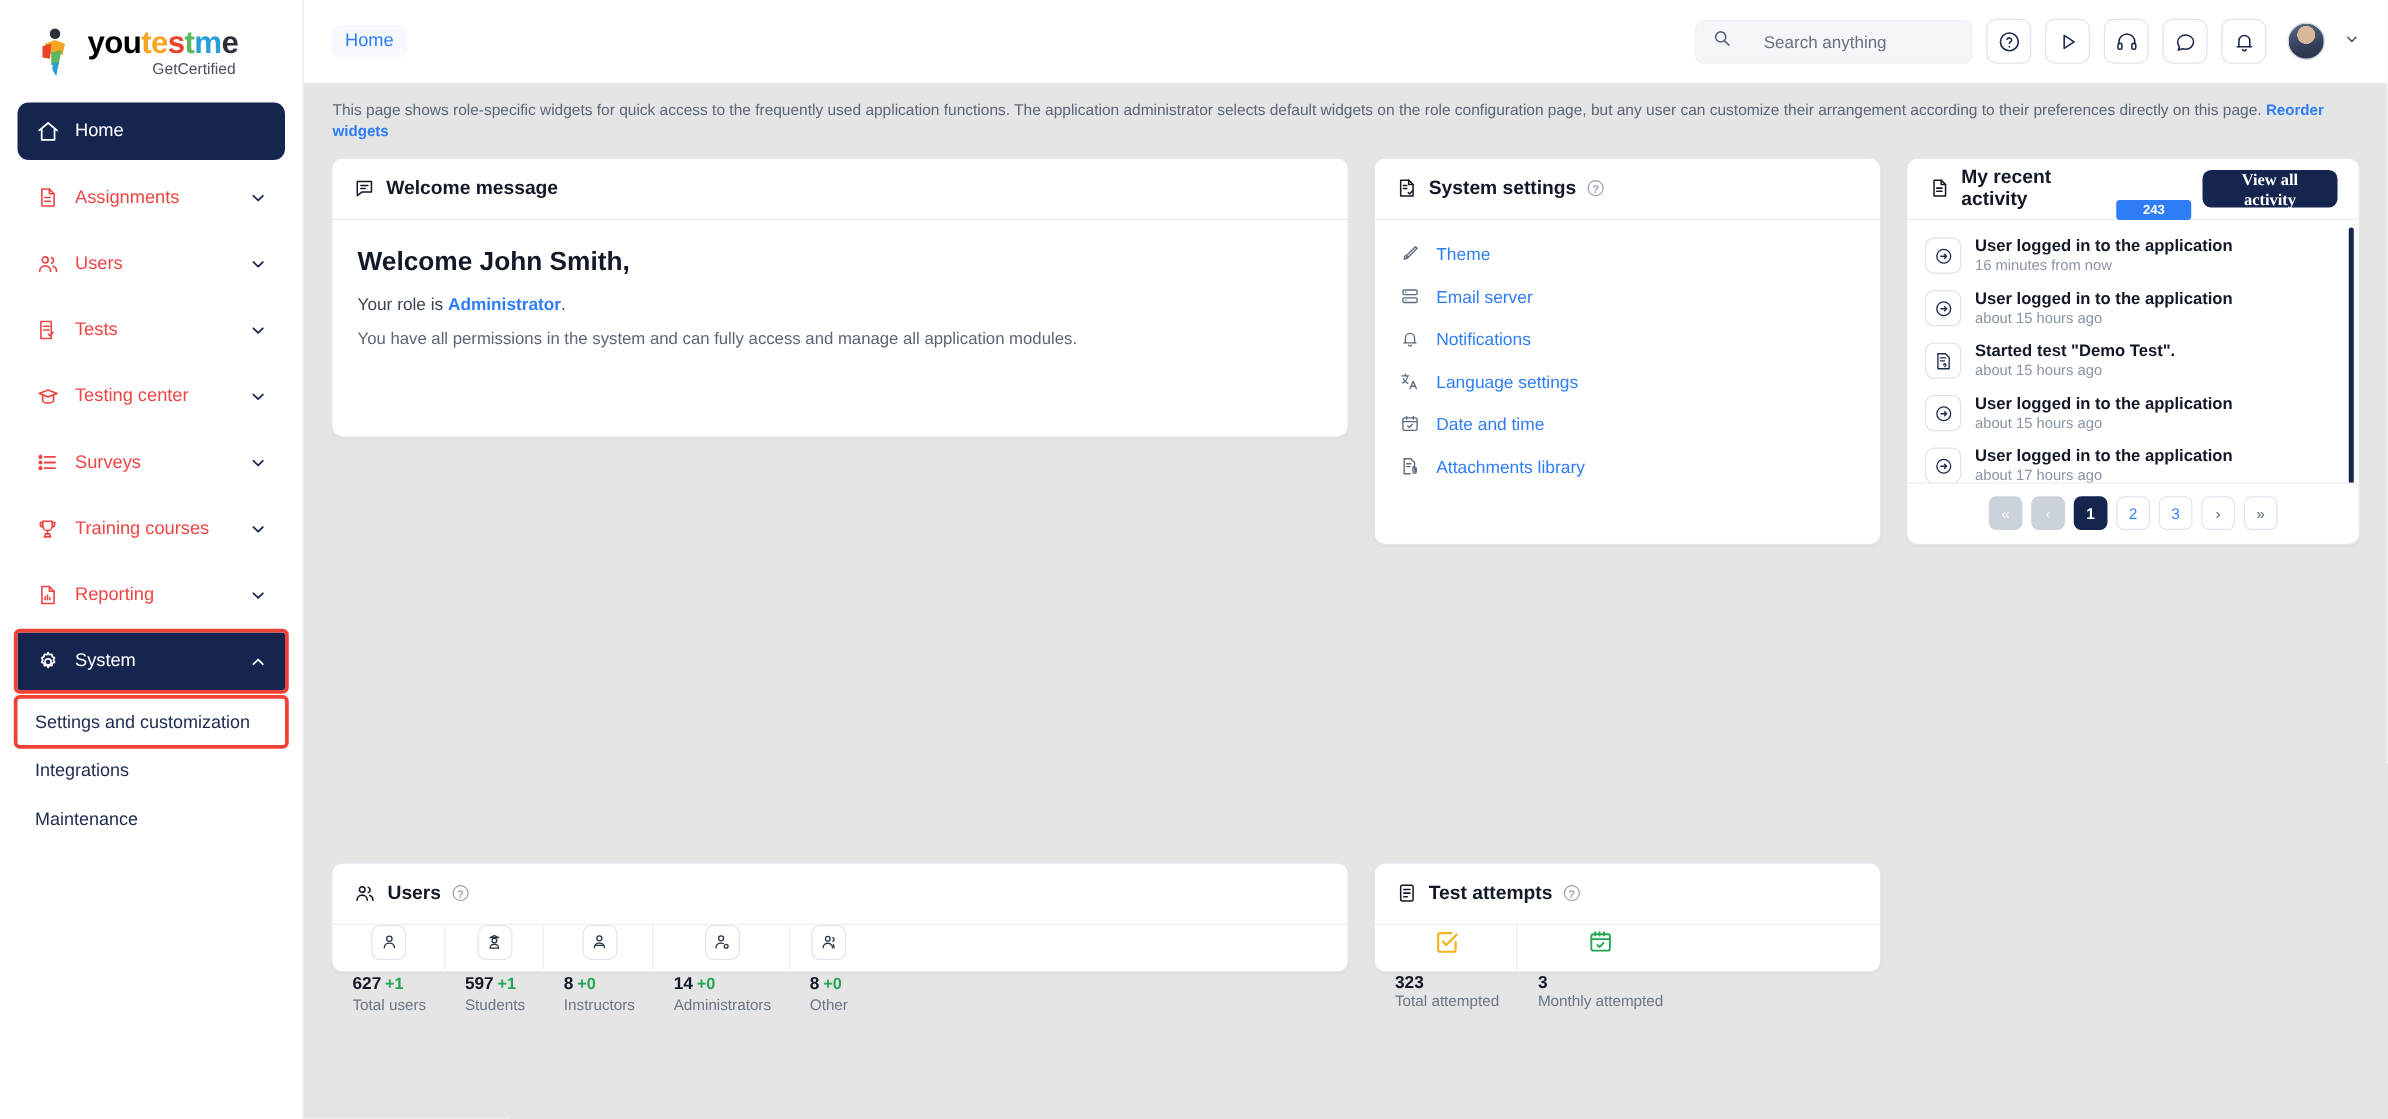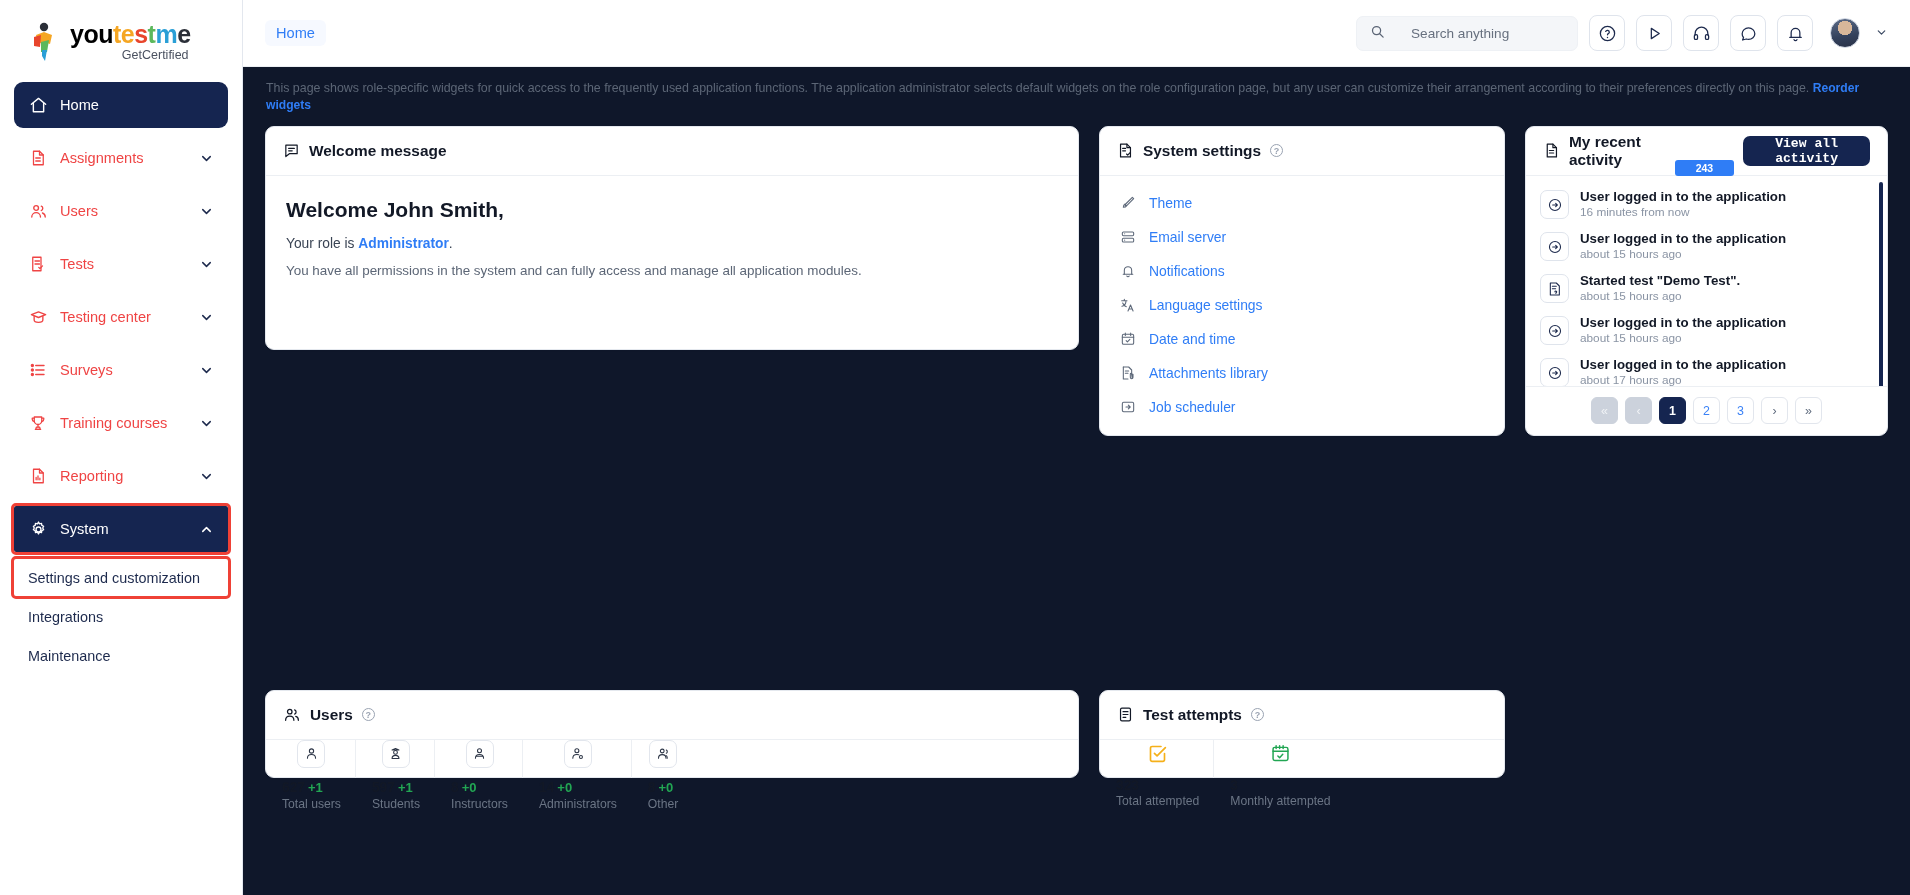--- a/index.html
+++ b/index.html
@@ -79,21 +79,21 @@
     color: #1d2a4d; cursor: pointer; background: #fff;
   }
   .avatar {
     width: 30px; height: 30px; border-radius: 50%;
     background: radial-gradient(circle at 50% 32%, #d8b79a 0 30%, transparent 31%),
                 linear-gradient(170deg,#5c6b86 0%,#33415c 60%,#2a3147 100%);
     border: 1px solid #cfd6e2; margin-left: 6px;
   }
   .avatar-chev { color: #3c4a63; font-size: 11px; cursor: pointer; margin-left: 4px;}
 
-  .content { flex: 1; padding: 0 22px; overflow: hidden; background:#0f172a; }
+  .content { flex: 1; padding: 0 22px; overflow: hidden; background:#e5e5e5; }
   .page-note {
     font-size: 12.4px; color: #5c6676; padding: 13px 0 11px 1px; line-height: 1.4;
   }
   .page-note a { color: #2f7df6; text-decoration: none; font-weight: 600; font-size: 12.1px;}
 
   .grid-top { display: flex; gap: 20px; align-items: flex-start; }
   .card {
     background: #ffffff; border: 1px solid #e4e8ee; border-radius: 9px;
     box-shadow: 0 1px 2px rgba(16,24,40,0.03);
   }
@@ -126,21 +126,21 @@
   .set-ic { color: #5d6879; width:18px; height:18px; display:flex; align-items:center; justify-content:center;}
 
   .c-activity { flex: 1 1 auto; height: 310px; display: flex; flex-direction: column; }
   .badge-243 {
     background: #2f7df6; color: #fff; font-size: 10.5px; font-weight: 700;
     border-radius: 3px; padding: 2px 21px; margin-left: 3px; margin-top: 35px;
   }
   .view-all {
     margin-left: auto; background: #152550; color: #fff; border: none;
     border-radius: 7px; height: 30px; padding: 0 15px; font-size: 13.1px;
-    font-weight: 700; cursor: pointer; font-family: Liberation Mono, monospace;
+    font-weight: 700; cursor: pointer; font-family: Liberation Serif, serif;
   }
   .act-list { flex: 1; padding: 8px 6px 2px 14px; position: relative; overflow: hidden; }
   .act-row { display: flex; gap: 11px; align-items: center; height: 42px; }
   .act-ic {
     width: 29px; height: 29px; border: 1px solid #dfe4ec; border-radius: 7px;
     display: flex; align-items: center; justify-content: center;
     color: #1d2a4d; flex: 0 0 29px;
   }
   .act-t { font-size: 13.3px; color: #121826; font-weight: 600; line-height: 1.25;}
   .act-s { font-size: 11.8px; color: #8a94a4; line-height: 1.3; }
@@ -510,29 +510,20 @@
                   <path d="M5 3h8l4.5 4.5V15"></path>
                   <path d="M5 3v18h7"></path>
                   <path d="M8 9h5M8 12.5h4"></path>
                   <path d="M19.5 14v4.5a2 2 0 0 1-4 0V13.5a1.2 1.2 0 0 1 2.4 0v5"></path>
                 </svg>
             </span>
             <a href="#">Attachments library</a>
           </div>
 
 
-          <div class="set-item">
-            <span class="set-ic">
-              <svg width="16" height="16" viewBox="0 0 24 24" fill="none" stroke="currentColor" stroke-width="1.6" stroke-linecap="round" stroke-linejoin="round">
-                  <rect x="3.5" y="5" width="17" height="14" rx="2"></rect>
-                  <path d="M9 12h6M12.5 9.2L15.3 12l-2.8 2.8"></path>
-                </svg>
-            </span>
-            <a href="#">Job scheduler</a>
-          </div>
 
         </div>
       </section>
 
       <section class="card c-activity">
         <div class="card-head">
           <span class="card-icon">
             <svg width="17" height="17" viewBox="0 0 24 24" fill="none" stroke="currentColor" stroke-width="1.7" stroke-linecap="round" stroke-linejoin="round">
                 <path d="M6 3h8l5 5v13H6z"></path>
                 <path d="M14 3v5h5"></path>

